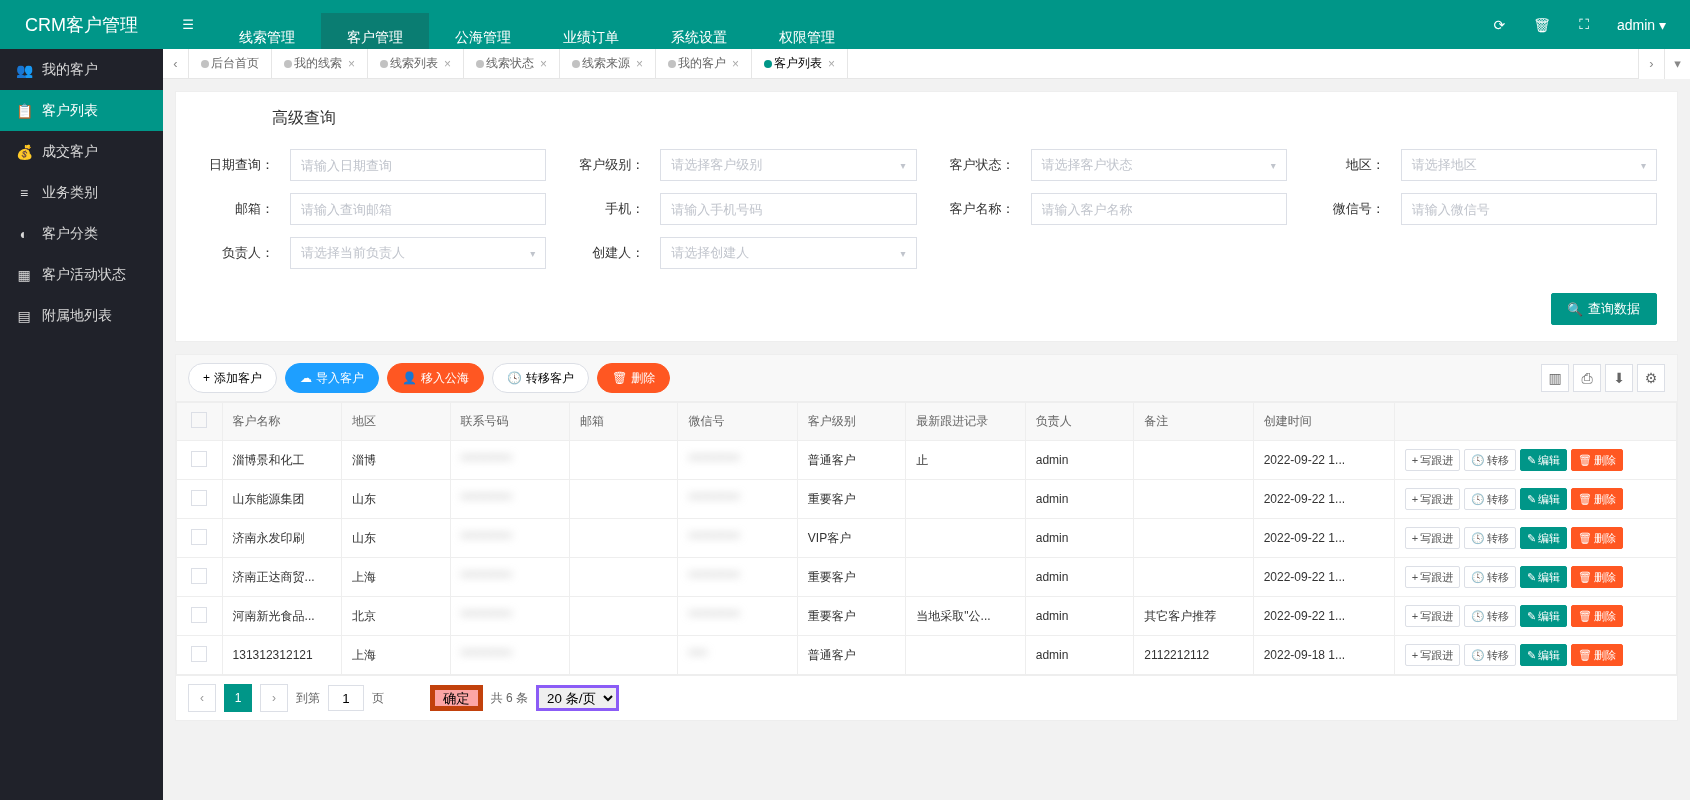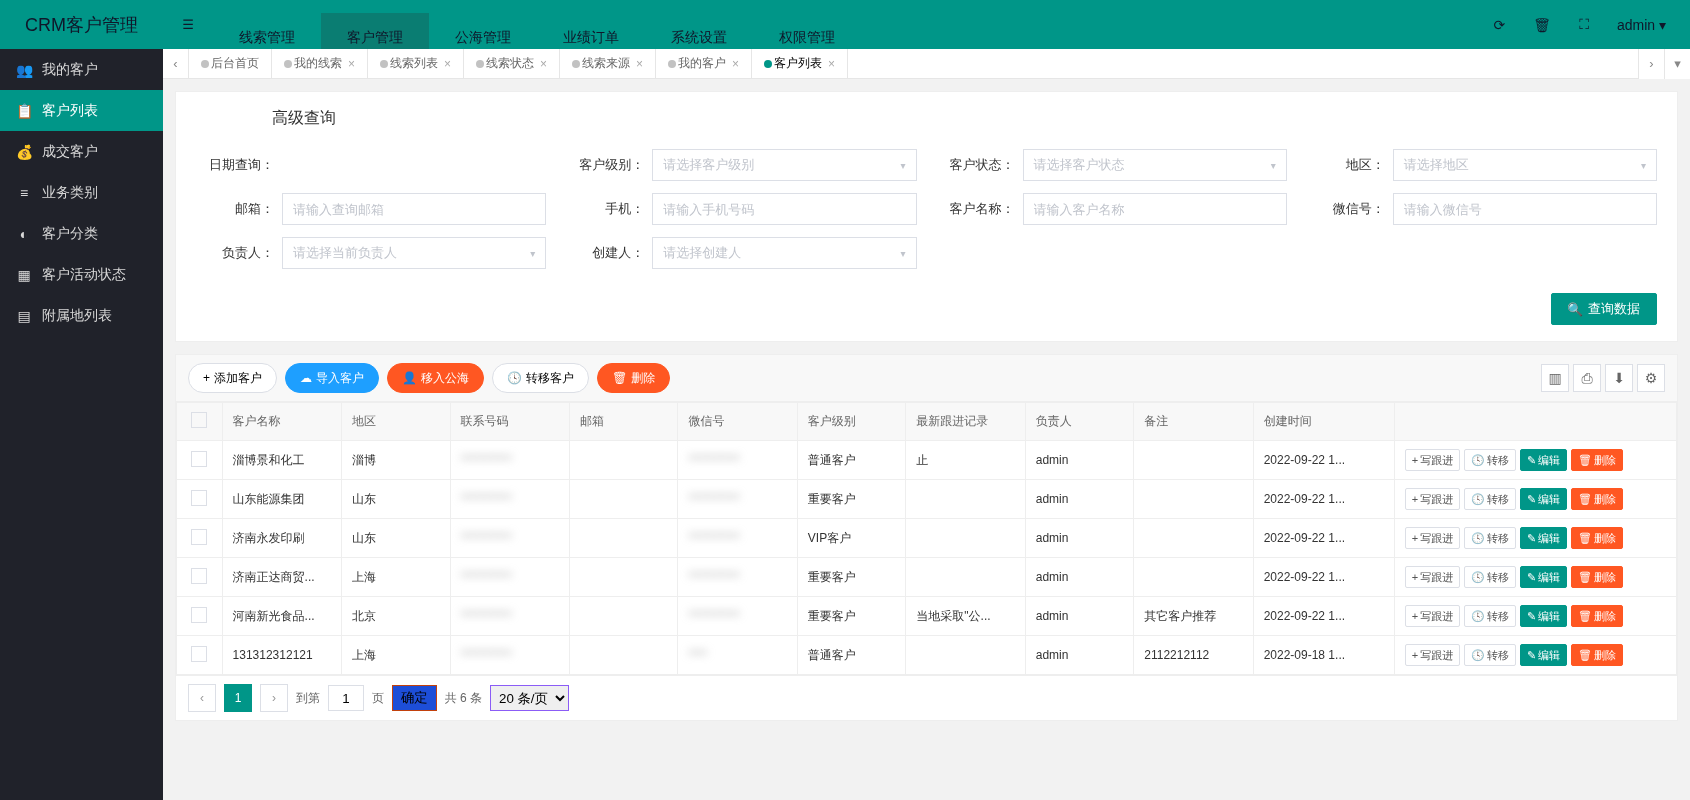--- a/index.html
+++ b/index.html
@@ -1,19 +1,19 @@
 <!DOCTYPE html>
 <html><head>
 <meta charset="utf-8">
 <style>
 * { margin: 0; padding: 0; box-sizing: border-box; }
 body { font-family: "Microsoft YaHei", Arial, sans-serif; font-size: 13px; color: #333; background: #f5f5f5; width: 1690px; height: 800px; overflow: hidden; }
 
 
-.header { height: 49px; background: #009688; color: #0f172a; display: flex; align-items: center; }
+.header { height: 49px; background: #009688; color: #ffffff; display: flex; align-items: center; }
 .brand { width: 163px; text-align: center; font-size: 18px; font-weight: 500; }
 .nav-toggle { width: 50px; text-align: center; cursor: pointer; }
 .top-nav { display: flex; flex: 1; }
 .top-nav-item { padding: 0 26px; height: 48px; line-height: 49px; cursor: pointer; font-size: 14px; margin-top: 24px; }
 .top-nav-item.active { background: #0a7d72; }
 .header-right { display: flex; align-items: center; gap: 28px; padding-right: 24px; }
 .header-icon { cursor: pointer; font-size: 14px; }
 .user-menu { cursor: pointer; font-size: 14px; }
 
 
@@ -37,21 +37,21 @@
 .tab.active { color: #000; }
 .tab-close { color: #aaa; font-size: 12px; margin-left: 4px; cursor: pointer; }
 
 
 .content { padding: 12px; height: calc(100% - 30px); overflow: auto; }
 
 
 .panel { background: #fff; border: 1px solid #eee; padding: 16px 20px 16px 20px; margin-bottom: 12px; }
 .query-title { font-size: 16px; font-weight: 500; margin-bottom: 20px; padding-left: 76px; }
 .query-grid { display: grid; grid-template-columns: repeat(4, 1fr); gap: 12px 20px; }
-.query-item { display: flex; align-items: center; gap: 8px; }
+.query-item { display: flex; align-items: center; gap: 16px; }
 .query-label { width: 78px; text-align: right; color: #333; font-size: 13px; }
 .query-input, .query-select { flex: 1; height: 32px; border: 1px solid #dcdfe6; padding: 0 10px; font-size: 13px; color: #606266; background: #fff; }
 .query-select { position: relative; display: flex; align-items: center; justify-content: space-between; cursor: pointer; color: #c0c4cc; }
 .query-select .arrow { color: #c0c4cc; font-size: 10px; }
 .query-input::placeholder { color: #c0c4cc; }
 .query-actions { text-align: right; margin-top: 24px; }
 .btn { display: inline-flex; align-items: center; gap: 4px; height: 32px; padding: 0 16px; border-radius: 2px; border: 1px solid #dcdfe6; background: #fff; cursor: pointer; font-size: 13px; }
 .btn-primary { background: #009688; color: #fff; border-color: #009688; }
 
 
@@ -75,22 +75,22 @@
 .op-btn { display: inline-flex; align-items: center; gap: 2px; height: 22px; padding: 0 6px; border-radius: 2px; font-size: 11px; cursor: pointer; border: 1px solid #dcdfe6; background: #fff; color: #555; }
 .op-green { background: #009688; color: #fff; border-color: #009688; }
 .op-red { background: #ff5722; color: #fff; border-color: #ff5722; }
 .ops { display: flex; gap: 4px; }
 
 
 .pager { background: #fff; border: 1px solid #eee; border-top: none; padding: 8px 12px; display: flex; align-items: center; gap: 8px; font-size: 12px; color: #666; }
 .pg-btn { width: 28px; height: 28px; border: 1px solid #dcdfe6; display: flex; align-items: center; justify-content: center; cursor: pointer; color: #999; }
 .pg-btn.active { background: #009688; color: #fff; border-color: #009688; }
 .pg-input { width: 36px; height: 26px; border: 1px solid #dcdfe6; text-align: center; }
-.pg-select { height: 26px; border: 1px solid #8b5cf6; padding: 0 4px; }
-.pg-confirm { height: 26px; padding: 0 8px; border: 1px solid #c2410c; background: #1d4ed8; cursor: pointer; }
+.pg-select { height: 26px; border: 3px solid #8b5cf6; padding: 0 4px; }
+.pg-confirm { height: 26px; padding: 0 8px; border: 5px solid #c2410c; background: #fca5a5; cursor: pointer; margin-left: 38px; }
 </style>
 </head>
 <body>
 
 <div class="header">
   <div class="brand">CRM客户管理</div>
   <div class="nav-toggle">☰</div>
   <div class="top-nav" id="top-nav">
       <div class="top-nav-item">线索管理</div>
       <div class="top-nav-item active">客户管理</div>
@@ -182,20 +182,21 @@
     <div class="tabs-menu-btn">▾</div>
   </div>
 
   <div class="content">
 
     <div class="panel">
       <div class="query-title">高级查询</div>
       <div class="query-grid">
         <div class="query-item">
             <span class="query-label">日期查询：</span>
+            <input class="query-input" placeholder="请输入日期查询" style="">
           </div>
         <div class="query-item">
             <span class="query-label">客户级别：</span>
             <div class="query-select">
               <span>请选择客户级别</span>
               <span class="arrow">▾</span>
             </div>
           </div>
         <div class="query-item">
             <span class="query-label">客户状态：</span>

